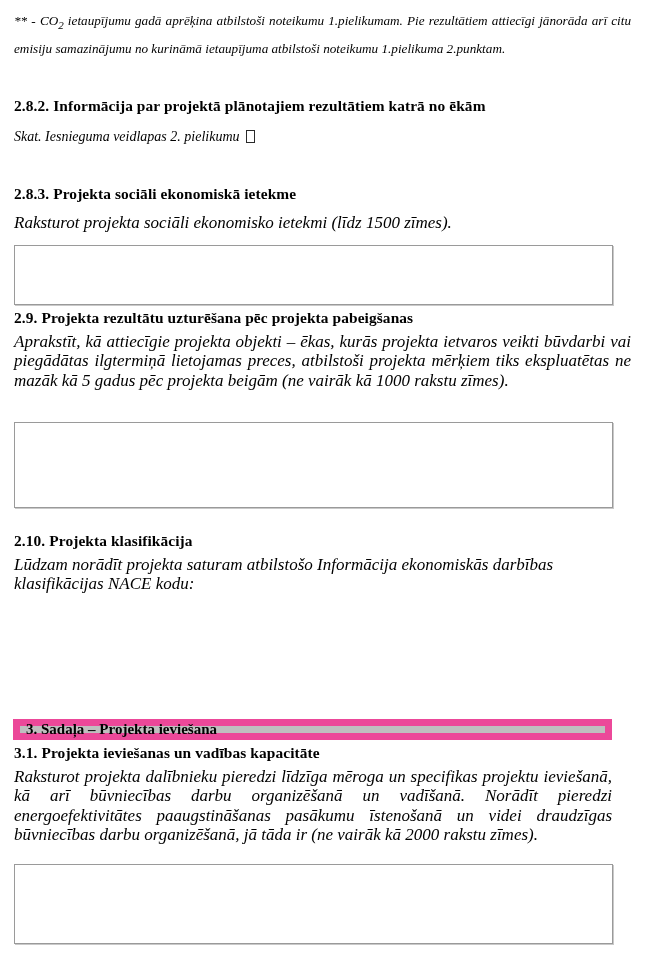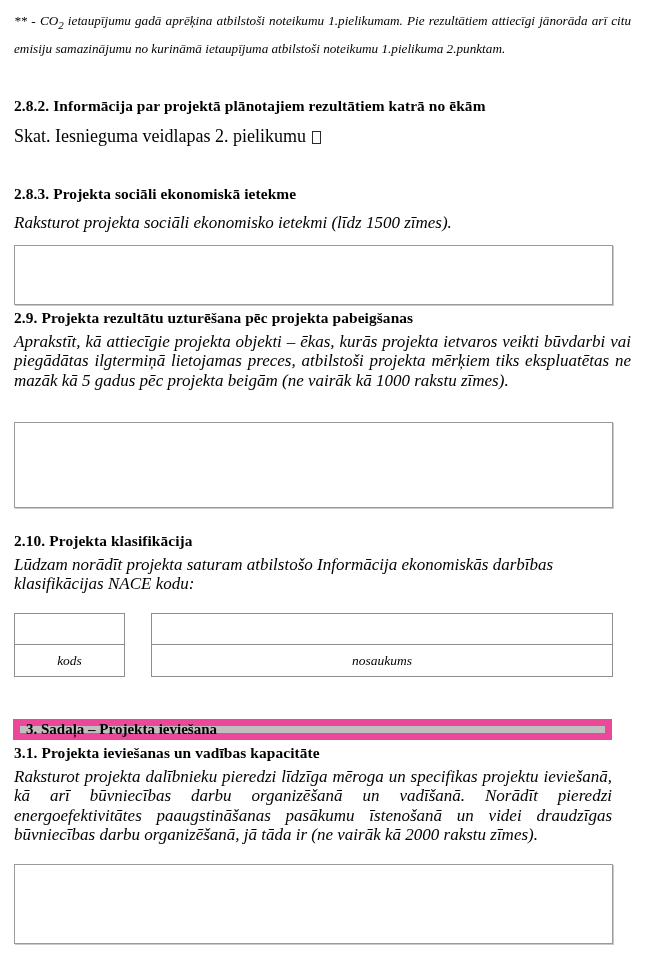--- a/index.html
+++ b/index.html
@@ -48,21 +48,22 @@
     font-size: 17px;
     line-height: 19.4px;
     text-align: justify;
     margin: 0;
   }
   .instr.left {
     text-align: left;
   }
 
   .sub-note {
-    font-size: 18px;
+    font-style: italic;
+    font-size: 14px;
     line-height: 19px;
     margin: 0;
   }
 
   .tofu {
     font-family: "DejaVu Sans", sans-serif;
     font-style: normal;
     display: inline-block;
     width: 9px;
     height: 13px;
@@ -153,38 +154,20 @@
     <p class="instr" style="padding-top:4px;">Aprakstīt, kā attiecīgie projekta objekti – ēkas, kurās projekta ietvaros veikti būvdarbi vai piegādātas ilgtermiņā lietojamas preces, atbilstoši projekta mērķiem tiks ekspluatētas ne mazāk kā 5 gadus pēc projekta beigām (ne vairāk kā 1000 rakstu zīmes).</p>
   </div>
 
   <div class="answer-box abs" style="left:14px; top:422px; width:599px; height:86px;"></div>
 
   <div class="abs" style="left:14px; top:531px; width:617px;">
     <h2 class="heading">2.10. Projekta klasifikācija</h2>
     <p class="instr left" style="padding-top:4px; width:598px;">Lūdzam norādīt projekta saturam atbilstošo Informācija ekonomiskās darbības klasifikācijas NACE kodu:</p>
   </div>
 
-  <div class="nace-table abs" style="left:14px; top:613px;">
-    <div class="nace-col code">
-      <div class="cell top">
-          <span></span>
-        </div>
-      <div class="cell">
-          <span class="lbl">kods</span>
-        </div>
-    </div>
-    <div class="nace-col name">
-      <div class="cell top">
-          <span></span>
-        </div>
-      <div class="cell">
-          <span class="lbl">nosaukums</span>
-        </div>
-    </div>
-  </div>
 
   <div class="section-band abs" style="left:13px; top:719px; width:599px;">
     <span>3. Sadaļa – Projekta ieviešana</span>
   </div>
 
   <div class="abs" style="left:14px; top:743px; width:617px;">
     <h2 class="heading">3.1. Projekta ieviešanas un vadības kapacitāte</h2>
     <p class="instr" style="padding-top:4px; width:598px;">Raksturot projekta dalībnieku pieredzi līdzīga mēroga un specifikas projektu ieviešanā, kā arī būvniecības darbu organizēšanā un vadīšanā. Norādīt pieredzi energoefektivitātes paaugstināšanas pasākumu īstenošanā un videi draudzīgas būvniecības darbu organizēšanā, jā tāda ir (ne vairāk kā 2000 rakstu zīmes).</p>
   </div>
 

